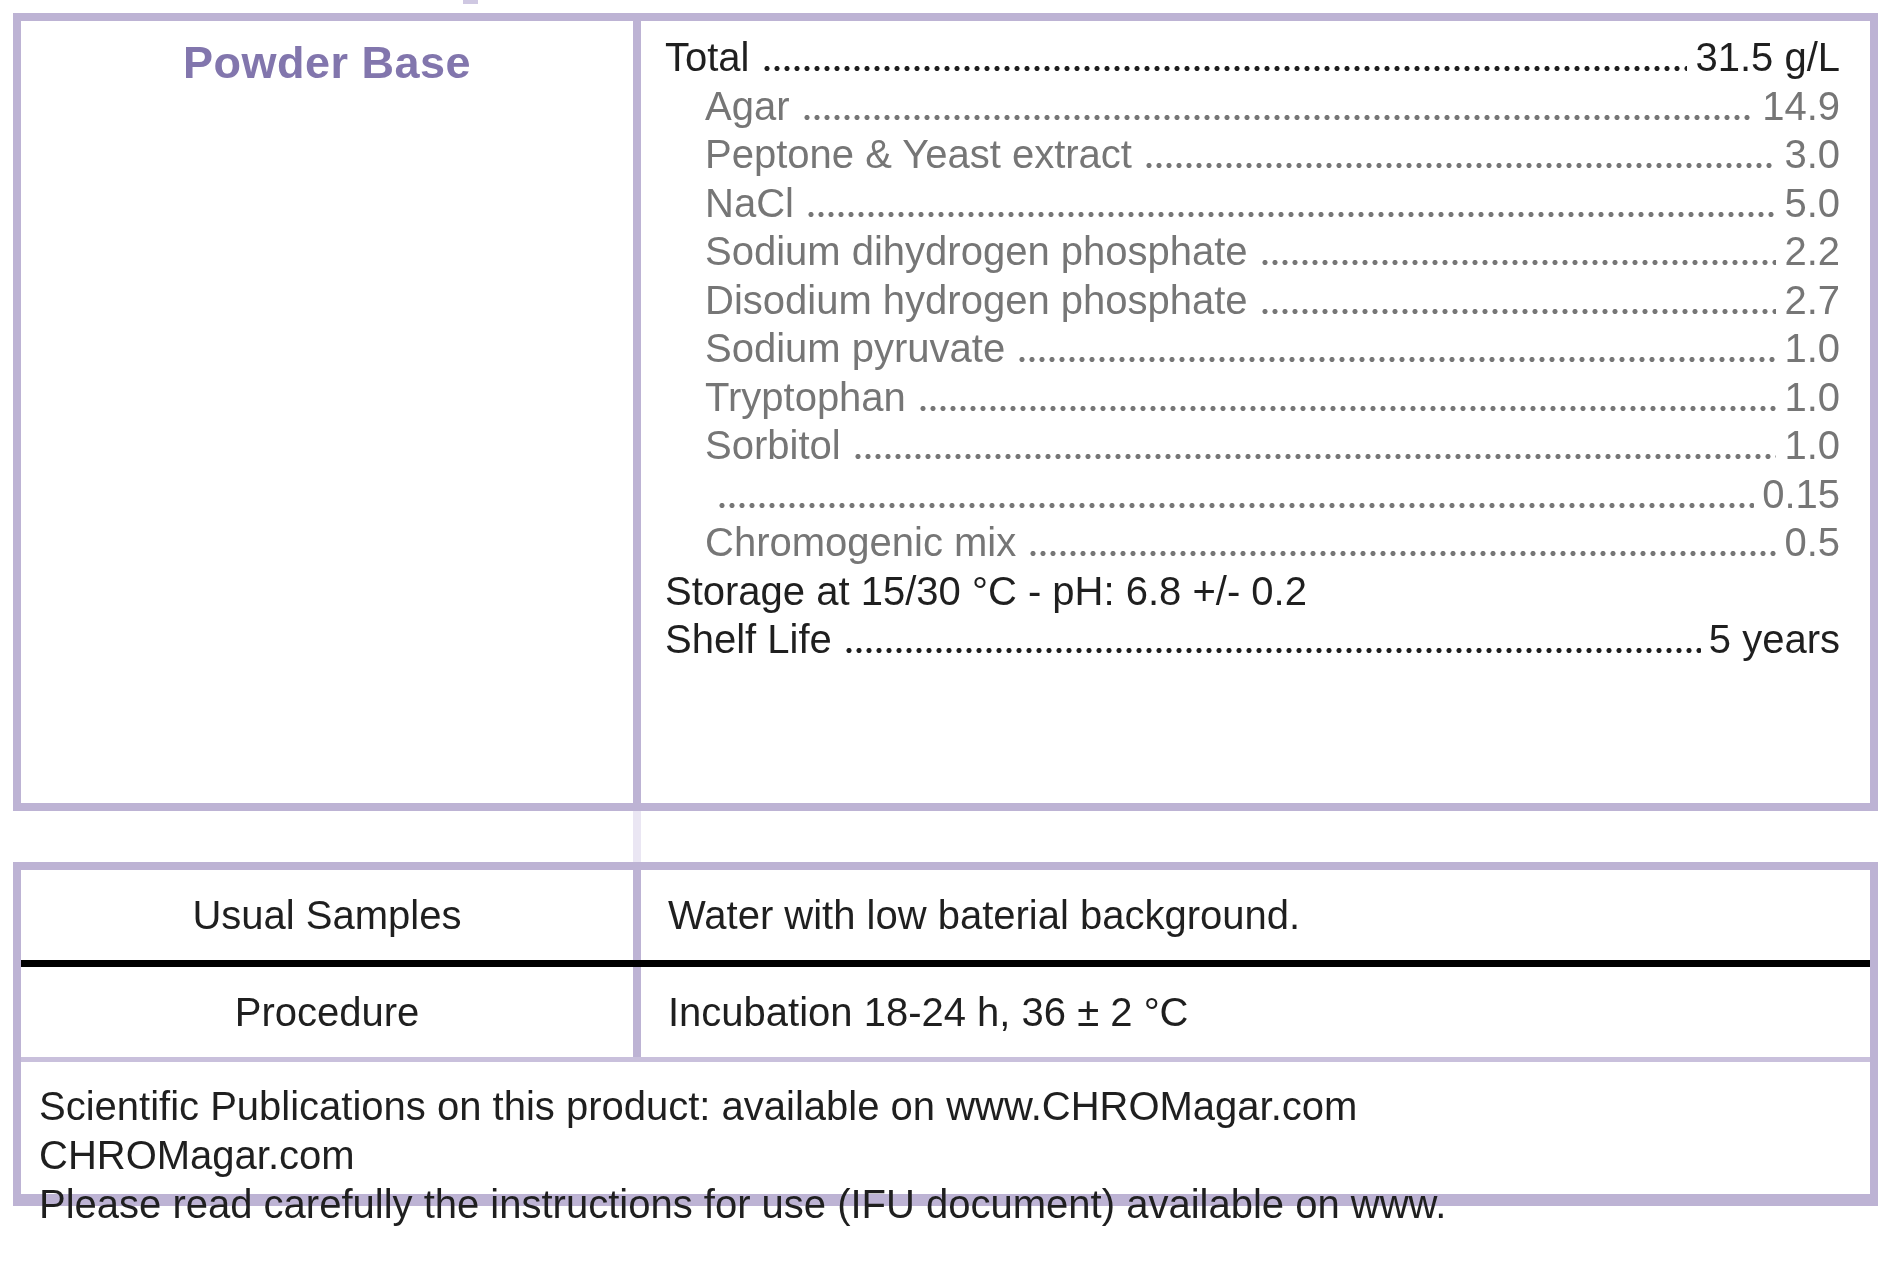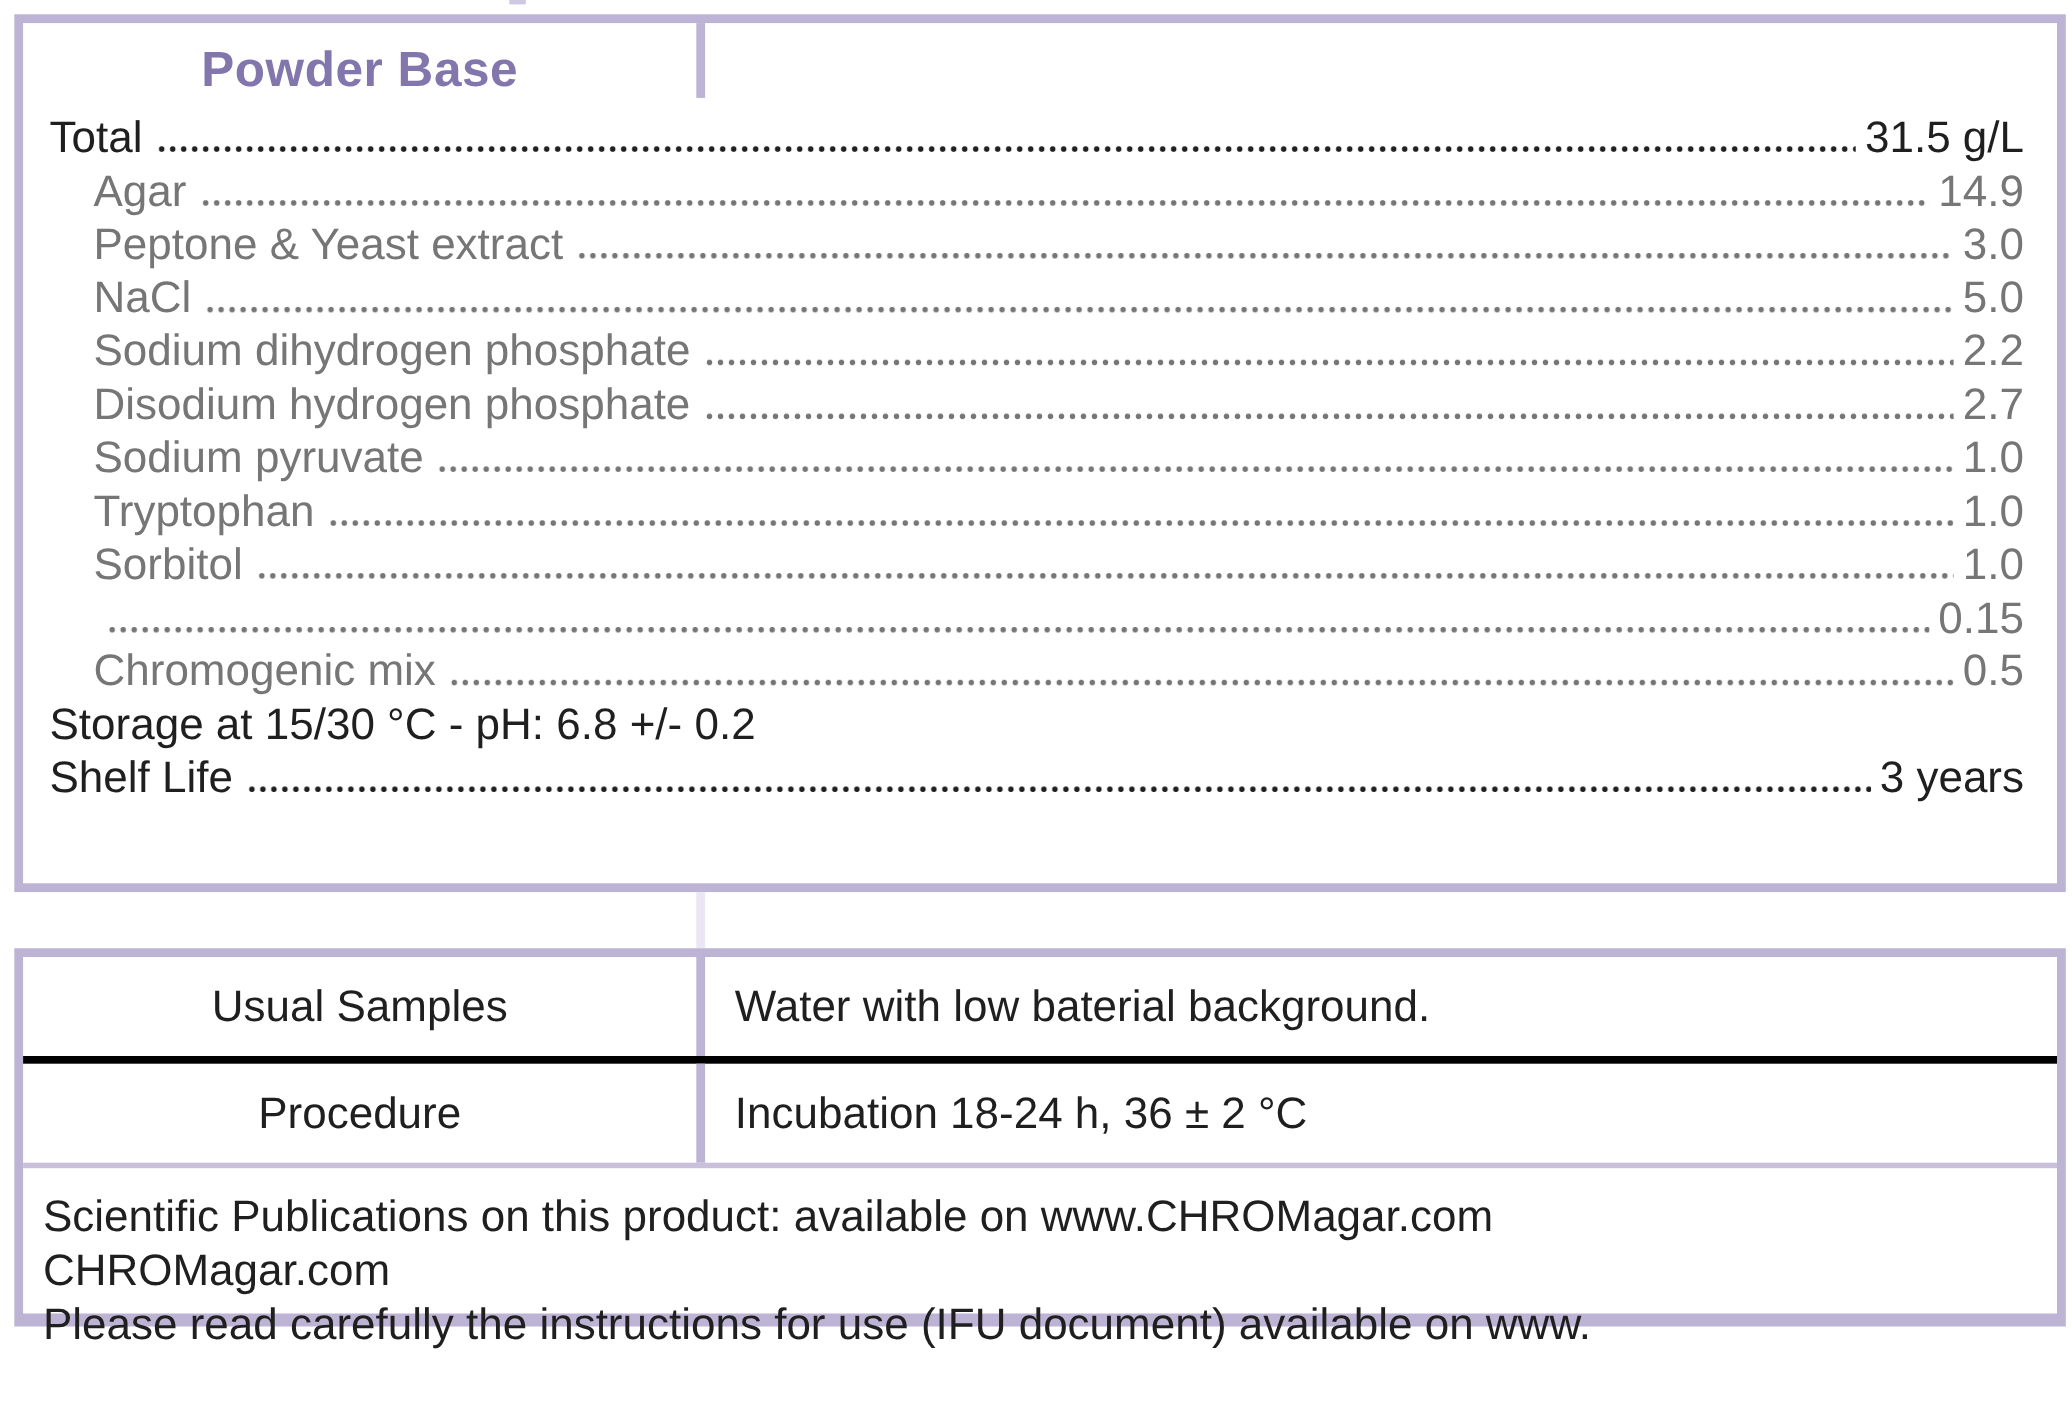--- a/index.html
+++ b/index.html
@@ -33,21 +33,20 @@
     box-sizing: border-box;
     border: 8px solid #bdb3d4;
     background: #ffffff;
   }
 
   
   #powder-base-table {
     top: 13px;
     height: 798px;
     display: flex;
-    flex-direction: column;
   }
   .pb-left {
     width: 620px;
     box-sizing: border-box;
     border-right: 8px solid #bdb3d4;
     text-align: center;
     padding-top: 16px;
     flex: none;
   }
   .pb-title {
@@ -203,21 +202,21 @@
       <span>0.5</span>
     </div>
 
     <div class="ing-row">
       <span>Storage at 15/30 °C - pH: 6.8 +/- 0.2</span>
     </div>
 
     <div class="ing-row">
       <span>Shelf Life</span>
       <span class="leader"></span>
-      <span>3 years</span>
+      <span>5 years</span>
     </div>
 
   </div>
 </div>
 
 <div class="gap-line"></div>
 
 <div class="tbl" id="info-table">
 
   <div class="info-row">

